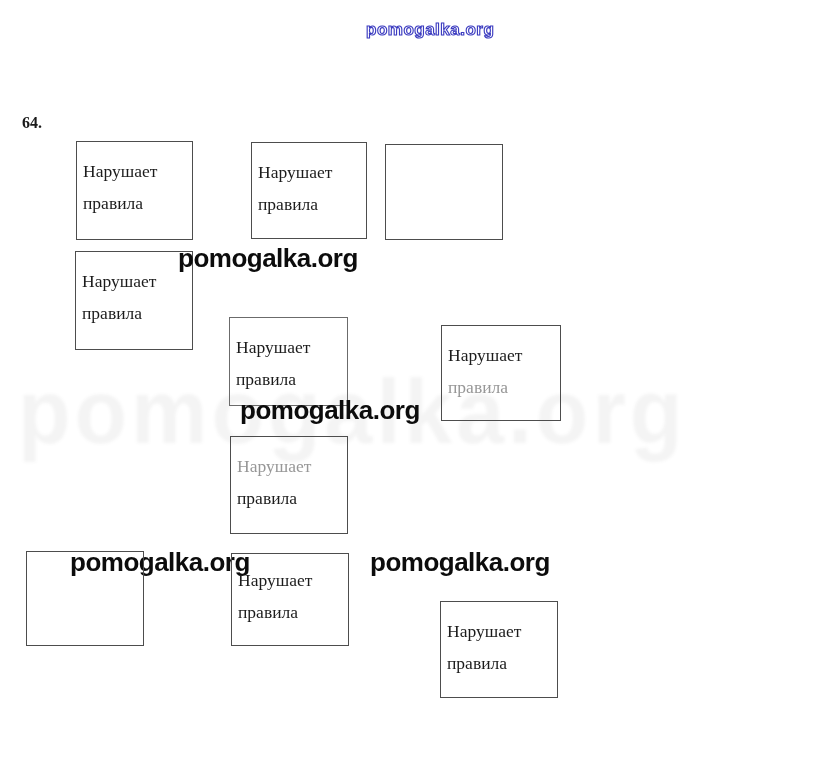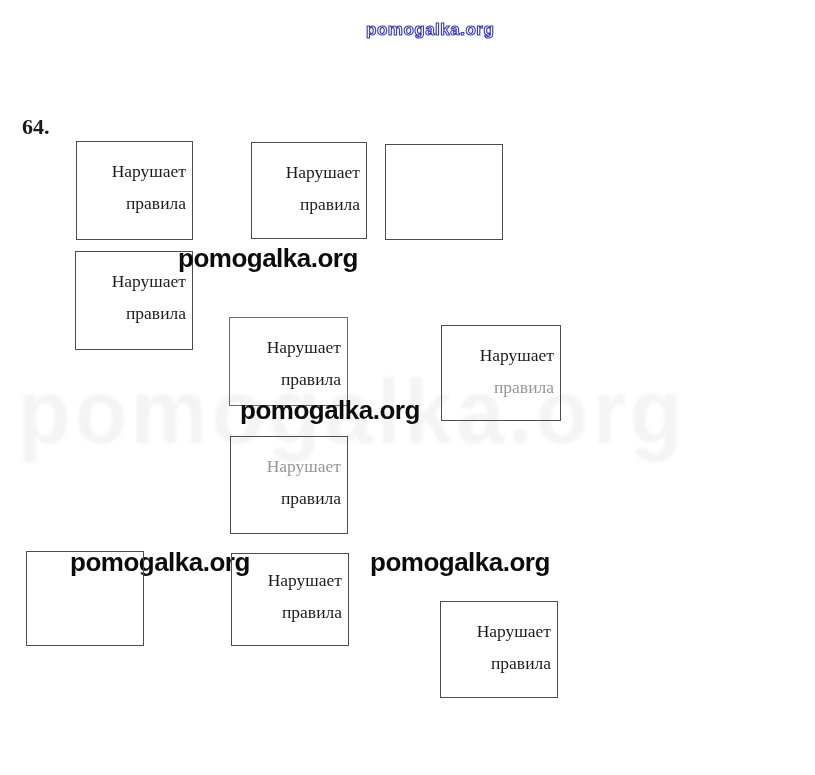--- a/index.html
+++ b/index.html
@@ -12,29 +12,29 @@
     font-family: "Liberation Sans", sans-serif;
     font-size: 17px; font-weight: 700; letter-spacing: 0.5px;
     color: #ffffff;
     -webkit-text-stroke: 1.1px #3c3cc0;
     text-shadow: 0 0 1px #8080d8;
   }
 
   
   .task-number {
     position: absolute; left: 4px; top: 96px;
-    font-size: 22px; font-weight: 700; color: #1a1a1a;
+    font-size: 16px; font-weight: 700; color: #1a1a1a;
   }
 
   
   .box {
     position: absolute;
     border: 1px solid #4d4d4d;
     background: transparent;
-    text-align: right;
+    text-align: left;
     padding-top: 10px;
   }
   .box .bl {
     font-size: 17.5px; line-height: 26px; color: #1c1c1c;
   }
   .box .bl.faded { color: #979797; }
 
   .b1  { left: 58px;  top: 123px; width: 117px; height: 99px; }
   .b2  { left: 233px; top: 124px; width: 116px; height: 97px; }
   .b3  { left: 367px; top: 126px; width: 118px; height: 96px; }

